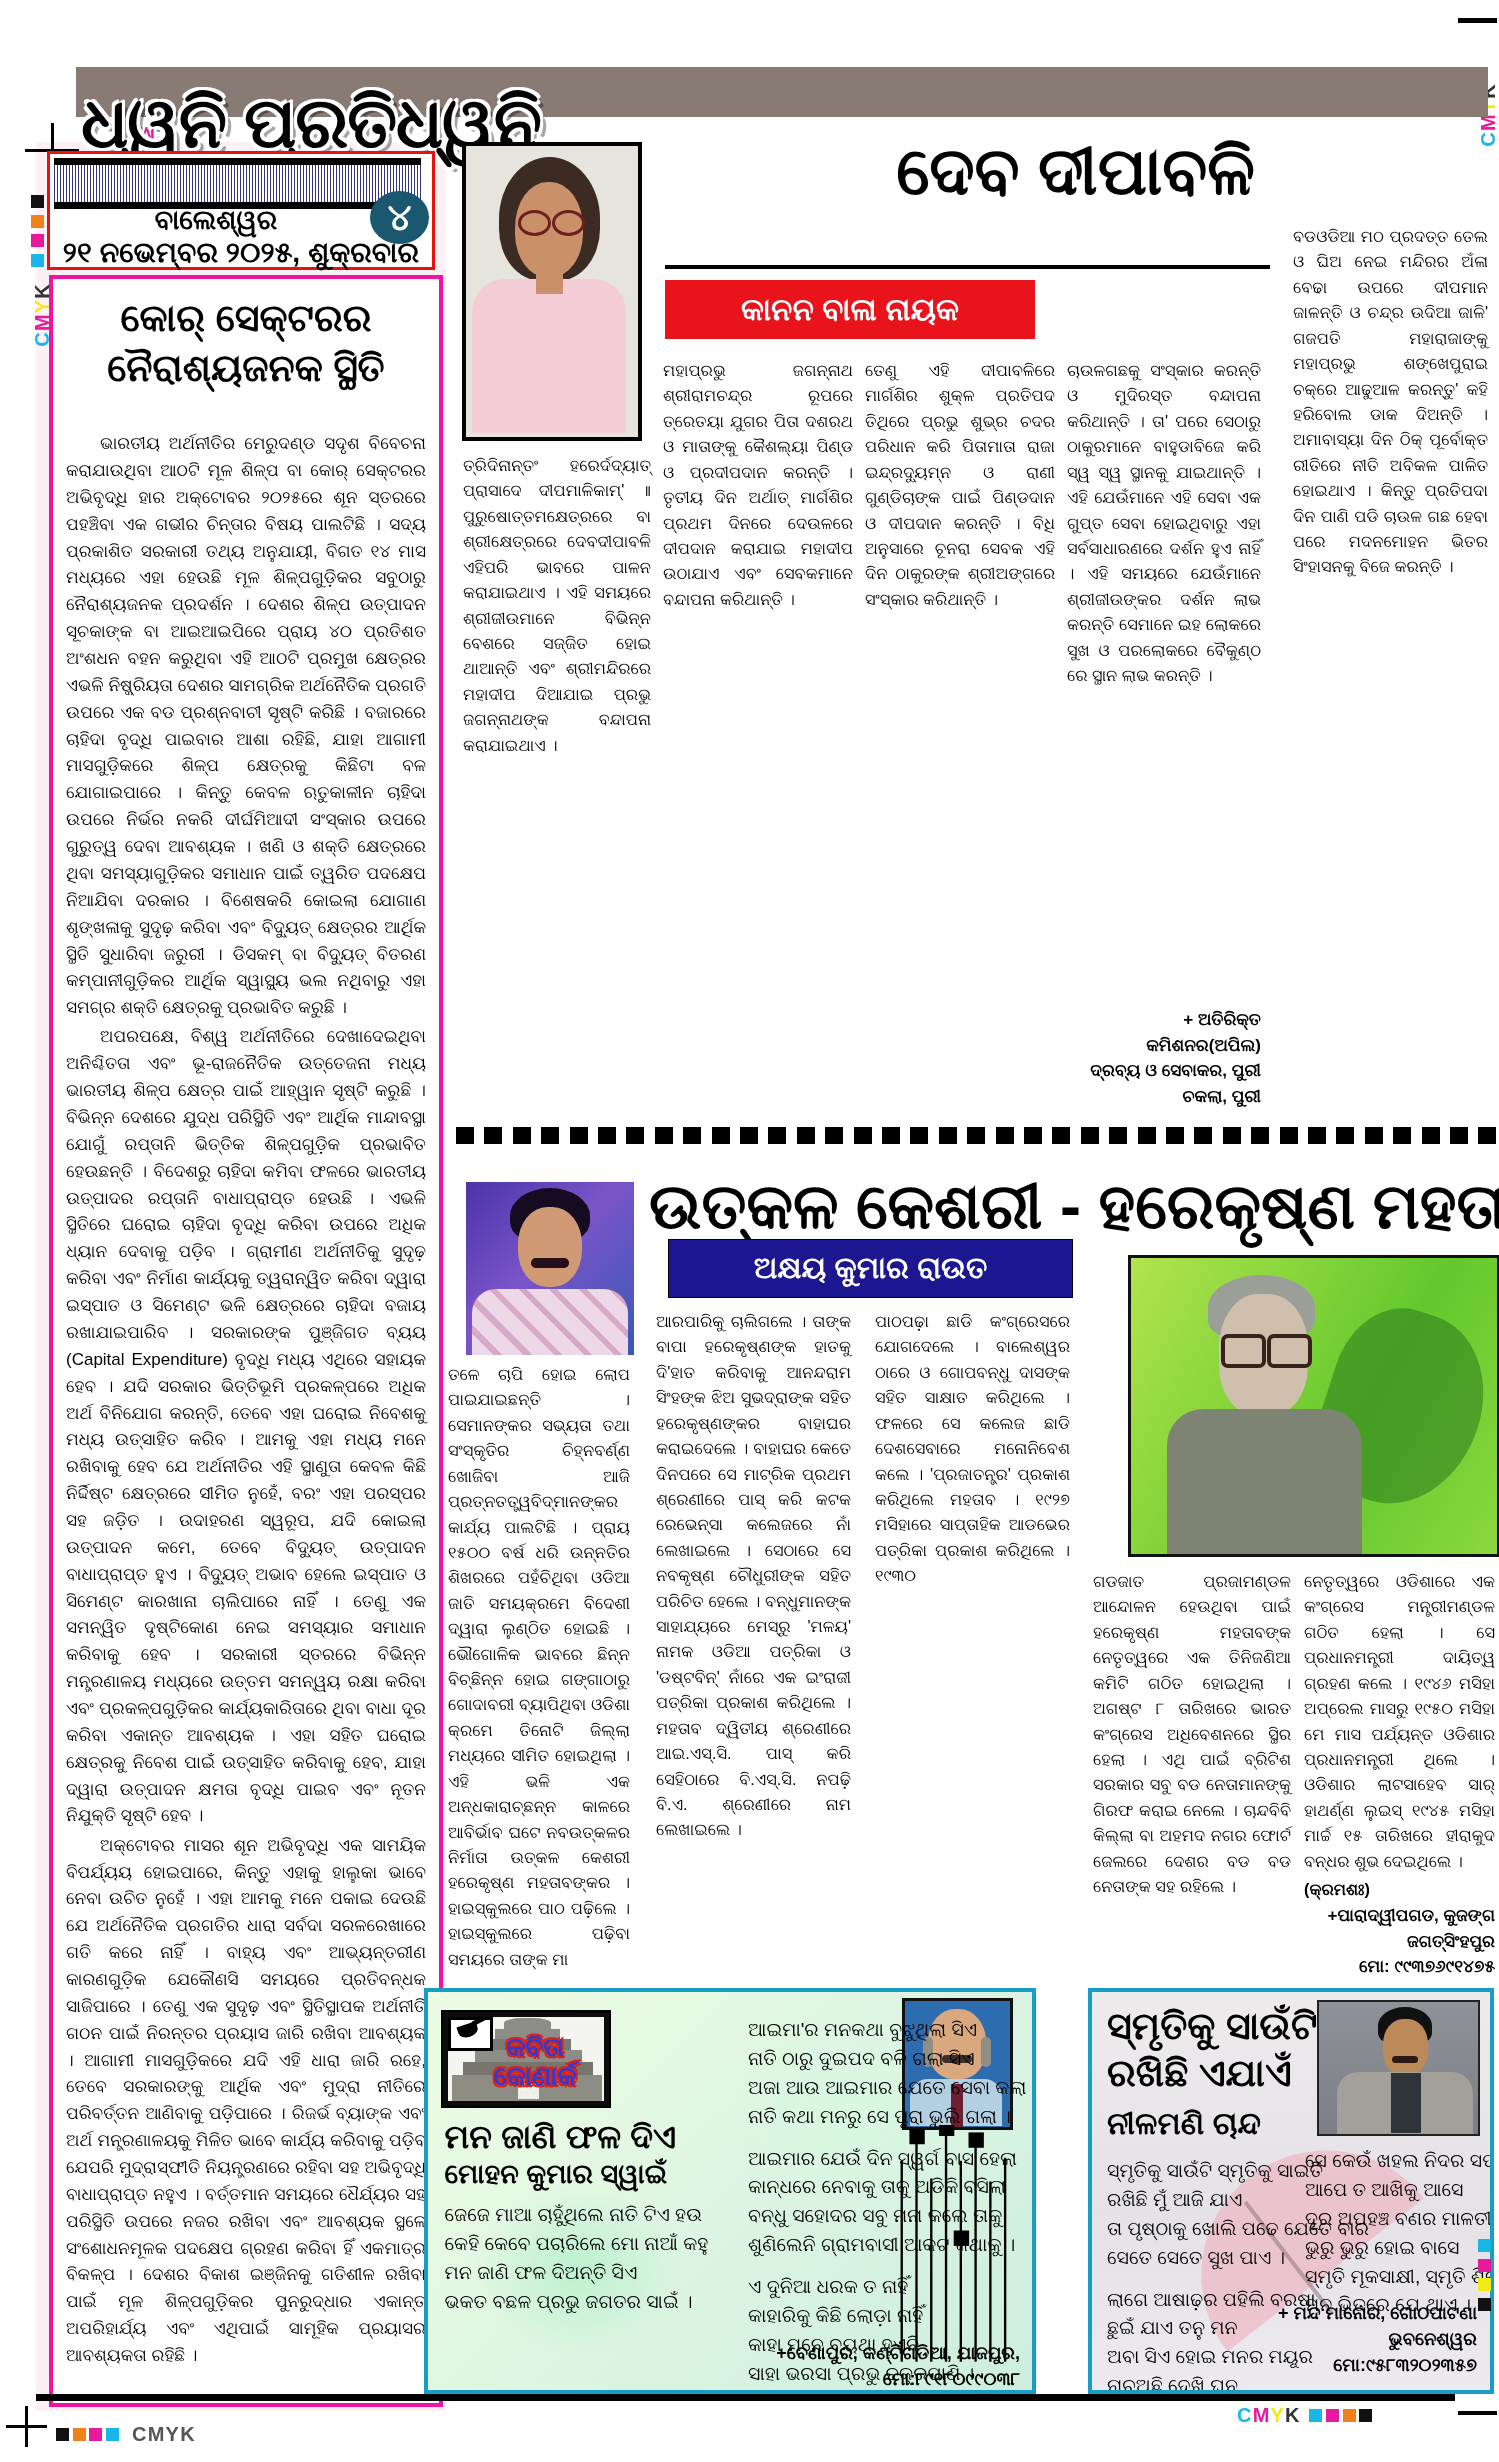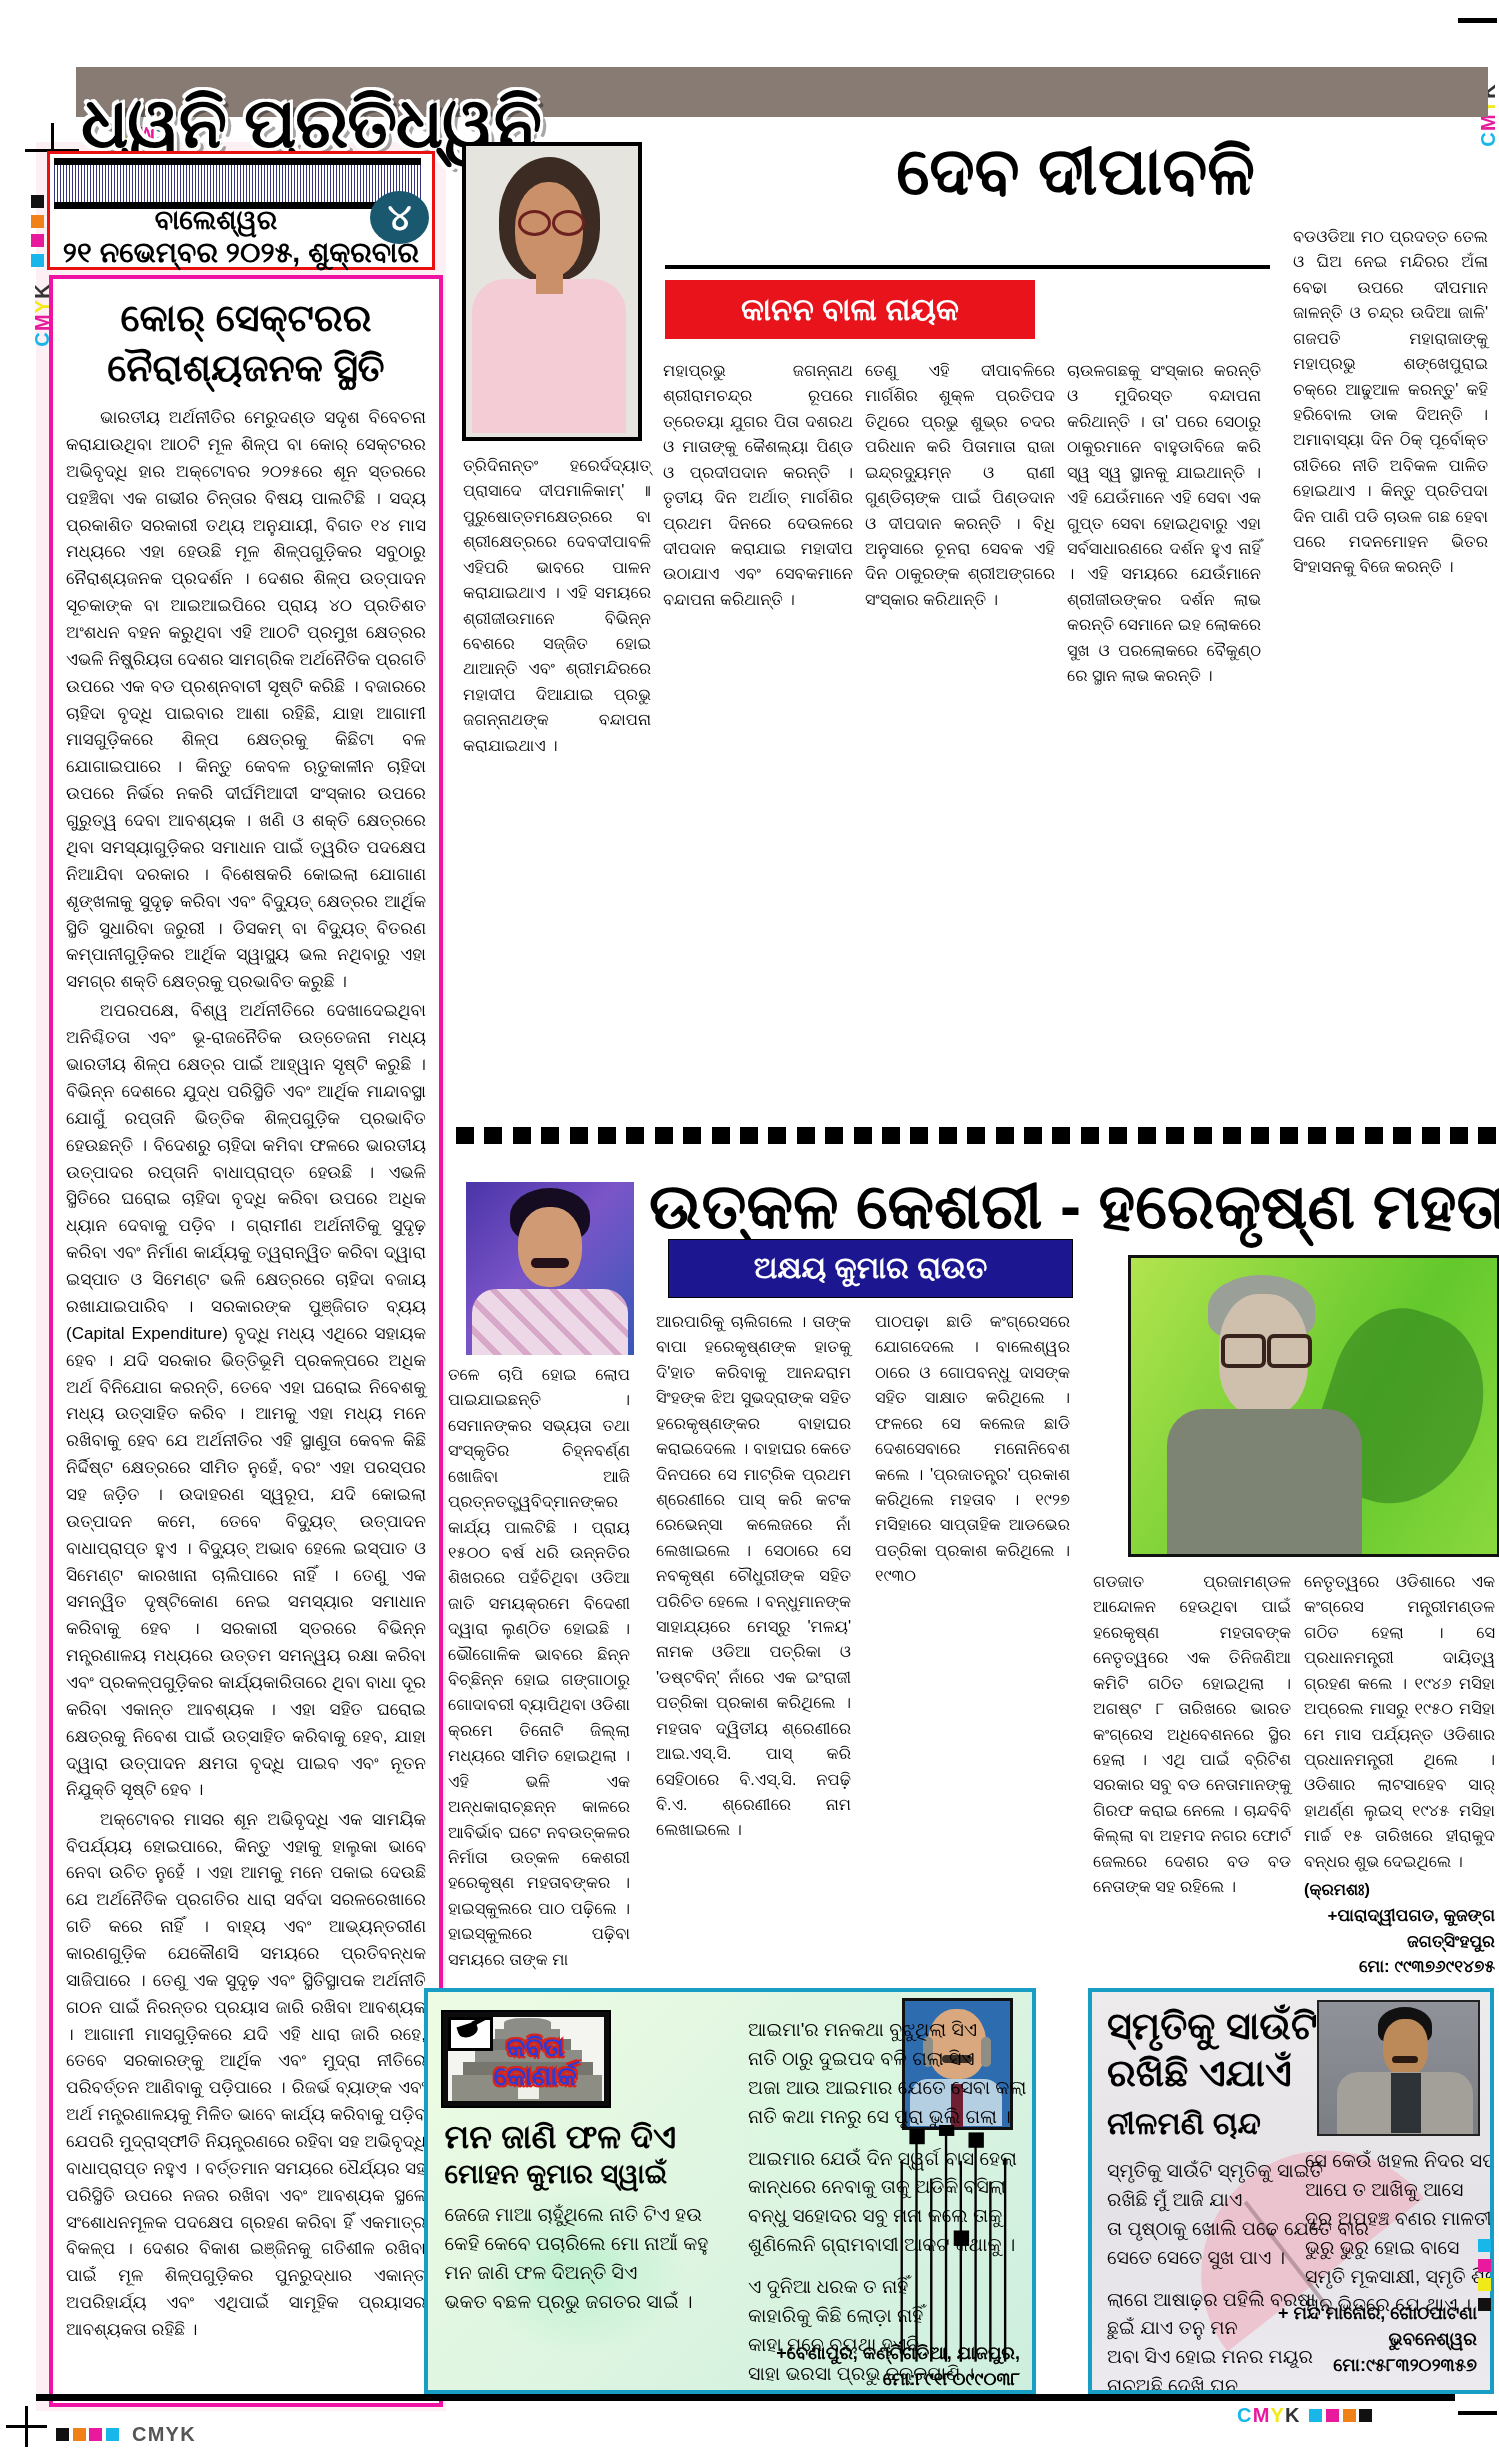--- a/index.html
+++ b/index.html
@@ -97,21 +97,21 @@
     <div class="abs loc" style="left:0;top:51px;width:332px;">ବାଲେଶ୍ୱର</div>
     <div class="abs datetxt" style="left:0;top:82px;width:382px;">୨୧ ନଭେମ୍ବର ୨୦୨୫, ଶୁକ୍ରବାର</div>
     <div class="abs pagecircle" style="left:320px;top:37px;width:59px;height:53px;">୪</div>
   </div>
 
   <div class="abs magbox" style="left:49px;top:275px;width:386px;height:2124px;">
     <div class="lhead" style="margin-top:15.4px;">
       <div>କୋର୍ ସେକ୍ଟରର</div>
       <div>ନୈରାଶ୍ୟଜନକ ସ୍ଥିତି</div>
     </div>
-    <div class="bodytext" style="margin:12px 13px 0 13px;">
+    <div class="bodytext" style="margin:38px 13px 0 13px;">
       <p>ଭାରତୀୟ ଅର୍ଥନୀତିର ମେରୁଦଣ୍ଡ ସଦୃଶ ବିବେଚନା କରାଯାଉଥିବା ଆଠଟି ମୂଳ ଶିଳ୍ପ ବା କୋର୍ ସେକ୍ଟରର ଅଭିବୃଦ୍ଧି ହାର ଅକ୍ଟୋବର ୨୦୨୫ରେ ଶୂନ ସ୍ତରରେ ପହଞ୍ଚିବା ଏକ ଗଭୀର ଚିନ୍ତାର ବିଷୟ ପାଲଟିଛି । ସଦ୍ୟ ପ୍ରକାଶିତ ସରକାରୀ ତଥ୍ୟ ଅନୁଯାୟୀ, ବିଗତ ୧୪ ମାସ ମଧ୍ୟରେ ଏହା ହେଉଛି ମୂଳ ଶିଳ୍ପଗୁଡ଼ିକର ସବୁଠାରୁ ନୈରାଶ୍ୟଜନକ ପ୍ରଦର୍ଶନ । ଦେଶର ଶିଳ୍ପ ଉତ୍ପାଦନ ସୂଚକାଙ୍କ ବା ଆଇଆଇପିରେ ପ୍ରାୟ ୪୦ ପ୍ରତିଶତ ଅଂଶଧନ ବହନ କରୁଥିବା ଏହି ଆଠଟି ପ୍ରମୁଖ କ୍ଷେତ୍ରର ଏଭଳି ନିଷ୍କ୍ରିୟତା ଦେଶର ସାମଗ୍ରିକ ଅର୍ଥନୈତିକ ପ୍ରଗତି ଉପରେ ଏକ ବଡ ପ୍ରଶ୍ନବାଚୀ ସୃଷ୍ଟି କରିଛି । ବଜାରରେ ଚାହିଦା ବୃଦ୍ଧି ପାଇବାର ଆଶା ରହିଛି, ଯାହା ଆଗାମୀ ମାସଗୁଡ଼ିକରେ ଶିଳ୍ପ କ୍ଷେତ୍ରକୁ କିଛିଟା ବଳ ଯୋଗାଇପାରେ । କିନ୍ତୁ କେବଳ ଋତୁକାଳୀନ ଚାହିଦା ଉପରେ ନିର୍ଭର ନକରି ଦୀର୍ଘମିଆଦୀ ସଂସ୍କାର ଉପରେ ଗୁରୁତ୍ୱ ଦେବା ଆବଶ୍ୟକ । ଖଣି ଓ ଶକ୍ତି କ୍ଷେତ୍ରରେ ଥିବା ସମସ୍ୟାଗୁଡ଼ିକର ସମାଧାନ ପାଇଁ ତ୍ୱରିତ ପଦକ୍ଷେପ ନିଆଯିବା ଦରକାର । ବିଶେଷକରି କୋଇଲା ଯୋଗାଣ ଶୃଙ୍ଖଳାକୁ ସୁଦୃଢ଼ କରିବା ଏବଂ ବିଦ୍ୟୁତ୍ କ୍ଷେତ୍ରର ଆର୍ଥିକ ସ୍ଥିତି ସୁଧାରିବା ଜରୁରୀ । ଡିସକମ୍ ବା ବିଦ୍ୟୁତ୍ ବିତରଣ କମ୍ପାନୀଗୁଡ଼ିକର ଆର୍ଥିକ ସ୍ୱାସ୍ଥ୍ୟ ଭଲ ନଥିବାରୁ ଏହା ସମଗ୍ର ଶକ୍ତି କ୍ଷେତ୍ରକୁ ପ୍ରଭାବିତ କରୁଛି ।</p>
       <p>ଅପରପକ୍ଷେ, ବିଶ୍ୱ ଅର୍ଥନୀତିରେ ଦେଖାଦେଇଥିବା ଅନିଶ୍ଚିତତା ଏବଂ ଭୂ-ରାଜନୈତିକ ଉତ୍ତେଜନା ମଧ୍ୟ ଭାରତୀୟ ଶିଳ୍ପ କ୍ଷେତ୍ର ପାଇଁ ଆହ୍ୱାନ ସୃଷ୍ଟି କରୁଛି । ବିଭିନ୍ନ ଦେଶରେ ଯୁଦ୍ଧ ପରିସ୍ଥିତି ଏବଂ ଆର୍ଥିକ ମାନ୍ଦାବସ୍ଥା ଯୋଗୁଁ ରପ୍ତାନି ଭିତ୍ତିକ ଶିଳ୍ପଗୁଡ଼ିକ ପ୍ରଭାବିତ ହେଉଛନ୍ତି । ବିଦେଶରୁ ଚାହିଦା କମିବା ଫଳରେ ଭାରତୀୟ ଉତ୍ପାଦର ରପ୍ତାନି ବାଧାପ୍ରାପ୍ତ ହେଉଛି । ଏଭଳି ସ୍ଥିତିରେ ଘରୋଇ ଚାହିଦା ବୃଦ୍ଧି କରିବା ଉପରେ ଅଧିକ ଧ୍ୟାନ ଦେବାକୁ ପଡ଼ିବ । ଗ୍ରାମୀଣ ଅର୍ଥନୀତିକୁ ସୁଦୃଢ଼ କରିବା ଏବଂ ନିର୍ମାଣ କାର୍ଯ୍ୟକୁ ତ୍ୱରାନ୍ୱିତ କରିବା ଦ୍ୱାରା ଇସ୍ପାତ ଓ ସିମେଣ୍ଟ ଭଳି କ୍ଷେତ୍ରରେ ଚାହିଦା ବଜାୟ ରଖାଯାଇପାରିବ । ସରକାରଙ୍କ ପୁଞ୍ଜିଗତ ବ୍ୟୟ (Capital Expenditure) ବୃଦ୍ଧି ମଧ୍ୟ ଏଥିରେ ସହାୟକ ହେବ । ଯଦି ସରକାର ଭିତ୍ତିଭୂମି ପ୍ରକଳ୍ପରେ ଅଧିକ ଅର୍ଥ ବିନିଯୋଗ କରନ୍ତି, ତେବେ ଏହା ଘରୋଇ ନିବେଶକୁ ମଧ୍ୟ ଉତ୍ସାହିତ କରିବ । ଆମକୁ ଏହା ମଧ୍ୟ ମନେ ରଖିବାକୁ ହେବ ଯେ ଅର୍ଥନୀତିର ଏହି ସ୍ଥାଣୁତା କେବଳ କିଛି ନିର୍ଦ୍ଦିଷ୍ଟ କ୍ଷେତ୍ରରେ ସୀମିତ ନୁହେଁ, ବରଂ ଏହା ପରସ୍ପର ସହ ଜଡ଼ିତ । ଉଦାହରଣ ସ୍ୱରୂପ, ଯଦି କୋଇଲା ଉତ୍ପାଦନ କମେ, ତେବେ ବିଦ୍ୟୁତ୍ ଉତ୍ପାଦନ ବାଧାପ୍ରାପ୍ତ ହୁଏ । ବିଦ୍ୟୁତ୍ ଅଭାବ ହେଲେ ଇସ୍ପାତ ଓ ସିମେଣ୍ଟ କାରଖାନା ଚାଲିପାରେ ନାହିଁ । ତେଣୁ ଏକ ସମନ୍ୱିତ ଦୃଷ୍ଟିକୋଣ ନେଇ ସମସ୍ୟାର ସମାଧାନ କରିବାକୁ ହେବ । ସରକାରୀ ସ୍ତରରେ ବିଭିନ୍ନ ମନ୍ତ୍ରଣାଳୟ ମଧ୍ୟରେ ଉତ୍ତମ ସମନ୍ୱୟ ରକ୍ଷା କରିବା ଏବଂ ପ୍ରକଳ୍ପଗୁଡ଼ିକର କାର୍ଯ୍ୟକାରିତାରେ ଥିବା ବାଧା ଦୂର କରିବା ଏକାନ୍ତ ଆବଶ୍ୟକ । ଏହା ସହିତ ଘରୋଇ କ୍ଷେତ୍ରକୁ ନିବେଶ ପାଇଁ ଉତ୍ସାହିତ କରିବାକୁ ହେବ, ଯାହା ଦ୍ୱାରା ଉତ୍ପାଦନ କ୍ଷମତା ବୃଦ୍ଧି ପାଇବ ଏବଂ ନୂତନ ନିଯୁକ୍ତି ସୃଷ୍ଟି ହେବ ।</p>
       <p>ଅକ୍ଟୋବର ମାସର ଶୂନ ଅଭିବୃଦ୍ଧି ଏକ ସାମୟିକ ବିପର୍ଯ୍ୟୟ ହୋଇପାରେ, କିନ୍ତୁ ଏହାକୁ ହାଲୁକା ଭାବେ ନେବା ଉଚିତ ନୁହେଁ । ଏହା ଆମକୁ ମନେ ପକାଇ ଦେଉଛି ଯେ ଅର୍ଥନୈତିକ ପ୍ରଗତିର ଧାରା ସର୍ବଦା ସରଳରେଖାରେ ଗତି କରେ ନାହିଁ । ବାହ୍ୟ ଏବଂ ଆଭ୍ୟନ୍ତରୀଣ କାରଣଗୁଡ଼ିକ ଯେକୌଣସି ସମୟରେ ପ୍ରତିବନ୍ଧକ ସାଜିପାରେ । ତେଣୁ ଏକ ସୁଦୃଢ଼ ଏବଂ ସ୍ଥିତିସ୍ଥାପକ ଅର୍ଥନୀତି ଗଠନ ପାଇଁ ନିରନ୍ତର ପ୍ରୟାସ ଜାରି ରଖିବା ଆବଶ୍ୟକ । ଆଗାମୀ ମାସଗୁଡ଼ିକରେ ଯଦି ଏହି ଧାରା ଜାରି ରହେ, ତେବେ ସରକାରଙ୍କୁ ଆର୍ଥିକ ଏବଂ ମୁଦ୍ରା ନୀତିରେ ପରିବର୍ତ୍ତନ ଆଣିବାକୁ ପଡ଼ିପାରେ । ରିଜର୍ଭ ବ୍ୟାଙ୍କ ଏବଂ ଅର୍ଥ ମନ୍ତ୍ରଣାଳୟକୁ ମିଳିତ ଭାବେ କାର୍ଯ୍ୟ କରିବାକୁ ପଡ଼ିବ ଯେପରି ମୁଦ୍ରାସ୍ଫୀତି ନିୟନ୍ତ୍ରଣରେ ରହିବା ସହ ଅଭିବୃଦ୍ଧି ବାଧାପ୍ରାପ୍ତ ନହୁଏ । ବର୍ତ୍ତମାନ ସମୟରେ ଧୈର୍ଯ୍ୟର ସହ ପରିସ୍ଥିତି ଉପରେ ନଜର ରଖିବା ଏବଂ ଆବଶ୍ୟକ ସ୍ଥଳେ ସଂଶୋଧନମୂଳକ ପଦକ୍ଷେପ ଗ୍ରହଣ କରିବା ହିଁ ଏକମାତ୍ର ବିକଳ୍ପ । ଦେଶର ବିକାଶ ଇଞ୍ଜିନକୁ ଗତିଶୀଳ ରଖିବା ପାଇଁ ମୂଳ ଶିଳ୍ପଗୁଡ଼ିକର ପୁନରୁଦ୍ଧାର ଏକାନ୍ତ ଅପରିହାର୍ଯ୍ୟ ଏବଂ ଏଥିପାଇଁ ସାମୂହିକ ପ୍ରୟାସର ଆବଶ୍ୟକତା ରହିଛି ।</p>
     </div>
   </div>
 
   <div class="abs bigtitle" style="left:652px;top:133px;width:847px;font-size:66px;">ଦେବ ଦୀପାବଳି</div>
   <div class="abs rule" style="left:665px;top:265px;width:605px;height:3.6px;"></div>
   <div class="abs redbanner" style="left:665px;top:280px;width:370px;height:59px;">
     <span>କାନନ ବାଳା ନାୟକ</span>
@@ -123,20 +123,25 @@
     <div class="abs" style="left:52px;top:64px;width:27px;height:20px;border:3.6px solid #6d2020;border-radius:50%;"></div>
     <div class="abs" style="left:86px;top:64px;width:27px;height:20px;border:3.6px solid #6d2020;border-radius:50%;"></div>
     <div class="abs" style="left:6px;top:133px;width:154px;height:154px;background:#f4ccd6;border-radius:33px 33px 0 0;"></div>
     <div class="abs" style="left:70px;top:118px;width:27px;height:30px;background:#c9906a;"></div>
   </div>
 
   <div class="abs colsm" style="left:463px;top:453px;width:188px;height:646px;">ତ୍ରିଦିନାନ୍ତଂ ହରେର୍ଦଦ୍ୟାତ୍ ପ୍ରାସାଦେ ଦୀପମାଳିକାମ୍' ॥ ପୁରୁଷୋତ୍ତମକ୍ଷେତ୍ରରେ ବା ଶ୍ରୀକ୍ଷେତ୍ରରେ ଦେବଦୀପାବଳି ଏହିପରି ଭାବରେ ପାଳନ କରାଯାଇଥାଏ । ଏହି ସମୟରେ ଶ୍ରୀଜୀଉମାନେ ବିଭିନ୍ନ ବେଶରେ ସଜ୍ଜିତ ହୋଇ ଥାଆନ୍ତି ଏବଂ ଶ୍ରୀମନ୍ଦିରରେ ମହାଦୀପ ଦିଆଯାଇ ପ୍ରଭୁ ଜଗନ୍ନାଥଙ୍କ ବନ୍ଦାପନା କରାଯାଇଥାଏ ।</div>
   <div class="abs colsm" style="left:865px;top:358px;width:190px;height:740px;">ତେଣୁ ଏହି ଦୀପାବଳିରେ ମାର୍ଗଶିର ଶୁକ୍ଳ ପ୍ରତିପଦ ତିଥିରେ ପ୍ରଭୁ ଶୁଭ୍ର ଚଦର ପରିଧାନ କରି ପିତାମାତା ରାଜା ଇନ୍ଦ୍ରଦ୍ୟୁମ୍ନ ଓ ରାଣୀ ଗୁଣ୍ଡିଚାଙ୍କ ପାଇଁ ପିଣ୍ଡଦାନ ଓ ଦୀପଦାନ କରନ୍ତି । ବିଧି ଅନୁସାରେ ଚୂନରା ସେବକ ଏହି ଦିନ ଠାକୁରଙ୍କ ଶ୍ରୀଅଙ୍ଗରେ ସଂସ୍କାର କରିଥାନ୍ତି ।</div>
   <div class="abs colsm" style="left:663px;top:358px;width:190px;height:740px;">ମହାପ୍ରଭୁ ଜଗନ୍ନାଥ ଶ୍ରୀରାମଚନ୍ଦ୍ର ରୂପରେ ତ୍ରେତୟା ଯୁଗର ପିତା ଦଶରଥ ଓ ମାତାଙ୍କୁ କୈଶଲ୍ୟା ପିଣ୍ଡ ଓ ପ୍ରଦୀପଦାନ କରନ୍ତି । ତୃତୀୟ ଦିନ ଅର୍ଥାତ୍ ମାର୍ଗଶିର ପ୍ରଥମ ଦିନରେ ଦେଉଳରେ ଦୀପଦାନ କରାଯାଇ ମହାଦୀପ ଉଠାଯାଏ ଏବଂ ସେବକମାନେ ବନ୍ଦାପନା କରିଥାନ୍ତି ।</div>
   <div class="abs colsm" style="left:1067px;top:358px;width:194px;height:640px;">ଚାଉଳଗଛକୁ ସଂସ୍କାର କରନ୍ତି ଓ ମୁଦିରସ୍ତ ବନ୍ଦାପନା କରିଥାନ୍ତି । ତା' ପରେ ସେଠାରୁ ଠାକୁରମାନେ ବାହୁଡାବିଜେ କରି ସ୍ୱ ସ୍ୱ ସ୍ଥାନକୁ ଯାଇଥାନ୍ତି । ଏହି ଯେଉଁମାନେ ଏହି ସେବା ଏକ ଗୁପ୍ତ ସେବା ହୋଇଥିବାରୁ ଏହା ସର୍ବସାଧାରଣରେ ଦର୍ଶନ ହୁଏ ନାହିଁ । ଏହି ସମୟରେ ଯେଉଁମାନେ ଶ୍ରୀଜୀଉଙ୍କର ଦର୍ଶନ ଲାଭ କରନ୍ତି ସେମାନେ ଇହ ଲୋକରେ ସୁଖ ଓ ପରଲୋକରେ ବୈକୁଣ୍ଠ ରେ ସ୍ଥାନ ଲାଭ କରନ୍ତି ।</div>
+  <div class="abs sign" style="left:1067px;top:1007px;width:194px;">
+    <div>+ ଅତିରିକ୍ତ କମିଶନର(ଅପିଲ)</div>
+    <div>ଦ୍ରବ୍ୟ ଓ ସେବାକର, ପୁରୀ</div>
+    <div>ଚକଲା, ପୁରୀ</div>
+  </div>
   <div class="abs colsm" style="left:1293px;top:224px;width:195px;height:877px;">ବଡଓଡିଆ ମଠ ପ୍ରଦତ୍ତ ତେଲ ଓ ଘିଅ ନେଇ ମନ୍ଦିରର ଅଁଳା ବେଢା ଉପରେ ଦୀପମାନ ଜାଳନ୍ତି ଓ ଚନ୍ଦ୍ର ଉଦିଆ ଜାଳି' ଗଜପତି ମହାରାଜାଙ୍କୁ ମହାପ୍ରଭୁ ଶଙ୍ଖେପୁରାଇ ଚକ୍ରେ ଆଢୁଆଳ କରନ୍ତୁ' କହି ହରିବୋଲ ଡାକ ଦିଅନ୍ତି । ଅମାବାସ୍ୟା ଦିନ ଠିକ୍ ପୂର୍ବୋକ୍ତ ରୀତିରେ ନୀତି ଅବିକଳ ପାଳିତ ହୋଇଥାଏ । କିନ୍ତୁ ପ୍ରତିପଦା ଦିନ ପାଣି ପଡି ଚାଉଳ ଗଛ ହେବା ପରେ ମଦନମୋହନ ଭିତର ସିଂହାସନକୁ ବିଜେ କରନ୍ତି ।</div>
 
   <div class="abs dashes" style="left:456px;top:1127px;width:1043px;height:16.6px;"></div>
 
   <div class="abs pframe" style="left:466px;top:1182px;width:168px;height:173px;background:linear-gradient(135deg,#4a34a8,#7a55c8 45%,#3858b8);">
     <div class="abs" style="left:44px;top:6px;width:80px;height:56px;background:#160c22;border-radius:50% 50% 40% 40%;"></div>
     <div class="abs" style="left:52px;top:25px;width:64px;height:80px;background:#d09a74;border-radius:46%;"></div>
     <div class="abs" style="left:65px;top:76px;width:38px;height:9.5px;background:#241018;border-radius:4.7px;"></div>
     <div class="abs" style="left:6px;top:107px;width:156px;height:66px;background:repeating-linear-gradient(45deg,#ecd8e6 0 15.4px,#d8a8c8 15.4px 21.3px);border-radius:24px 24px 0 0;"></div>
   </div>

